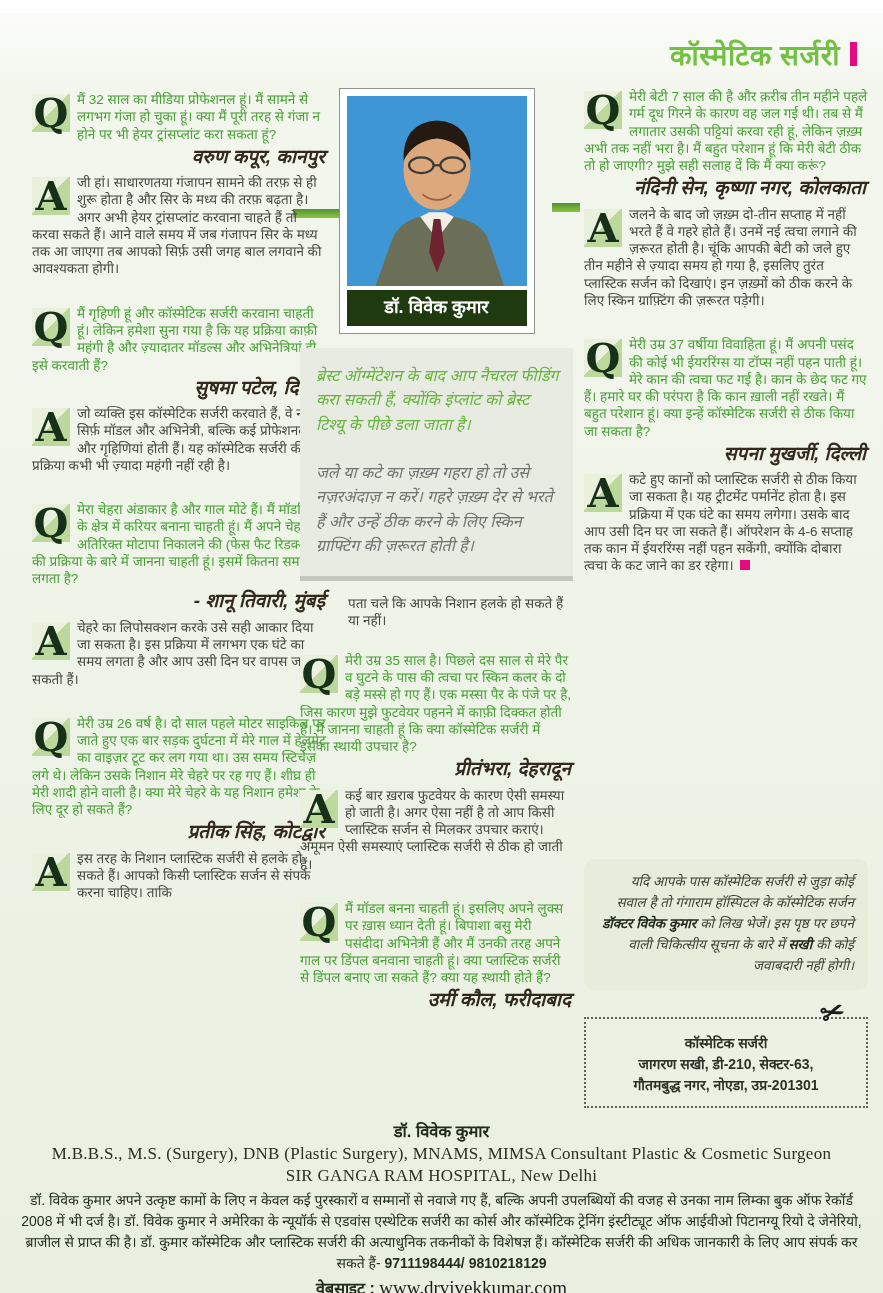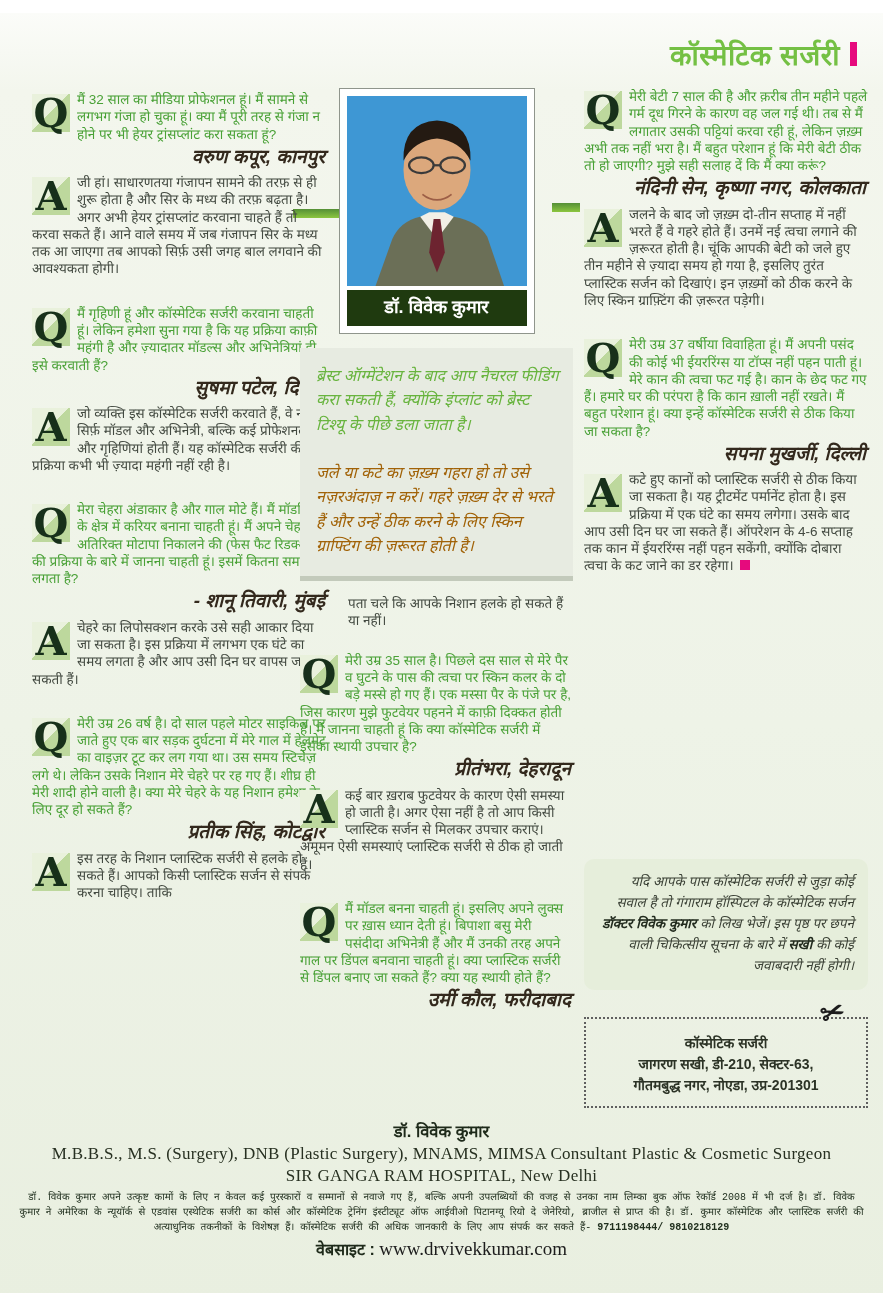--- a/index.html
+++ b/index.html
@@ -34,34 +34,34 @@
   .photo-img{display:block;width:100%;height:190px;background:#3e97d4;}
   .photo-img svg{display:block;width:100%;height:100%;}
   .photo-caption{background:#1f3a0f;color:#ffffff;text-align:center;font-weight:bold;font-size:18px;padding:6px 0 7px;margin-top:4px;}
   .band{position:absolute;height:9px;background:linear-gradient(180deg,#548f36 0%,#8cc63f 100%);}
   .band-left{left:293px;top:196px;width:62px;}
   .band-right{left:552px;top:190px;width:28px;}
   
   .quote-box{margin-top:14px;background:#e7ebe1;border-bottom:5px solid #c3cabb;padding:16px 12px 18px 16px;}
   .pq{font-style:italic;font-size:16px;line-height:1.52;}
   .pq1{color:#68b43e;}
-  .pq2{color:#a16207;margin-top:24px;}
+  .pq2{color:#737373;margin-top:24px;}
   
   .notice-box{position:absolute;left:584px;top:846px;width:284px;box-sizing:border-box;background:#e6eedb;border-radius:10px;
     padding:13px 14px;text-align:right;font-style:italic;font-size:13.5px;line-height:1.55;color:#3a4035;}
   .notice-bold{font-weight:bold;color:#222b1e;}
   .notice-addr{margin-top:6px;}
   .address-box{position:absolute;left:584px;top:1004px;width:284px;box-sizing:border-box;border:2px dotted #5f5f5f;
     padding:14px 8px 10px;text-align:center;font-weight:bold;font-size:14px;line-height:1.5;color:#2c3326;}
   .scissors{position:absolute;top:-20px;right:22px;font-size:28px;color:#1d1d1d;transform:rotate(-18deg);line-height:1;}
   
   .footer{position:absolute;left:18px;top:1106px;width:847px;text-align:center;color:#22301f;}
   .footer-name{font-weight:bold;font-size:16.5px;color:#1e2a1a;}
   .footer-creds,.footer-hospital{font-family:Liberation Serif, serif;font-size:17px;color:#273021;margin-top:2px;letter-spacing:.3px;}
-  .footer-bio{font-size:10px;line-height:1.5;margin-top:4px;color:#21301f;font-family:Liberation Mono, monospace;}
+  .footer-bio{font-size:14px;line-height:1.5;margin-top:4px;color:#21301f;}
   .footer-phones{font-weight:bold;white-space:nowrap;}
   .footer-web{margin-top:3px;font-size:16px;}
   .footer-web-label{font-weight:bold;color:#1e2a1a;}
   .footer-web-url{font-family:"Liberation Serif",serif;font-size:19px;color:#1c1c1c;text-align:center;}
 </style>
 </head>
 <body>
 
 <div id="page">
 

